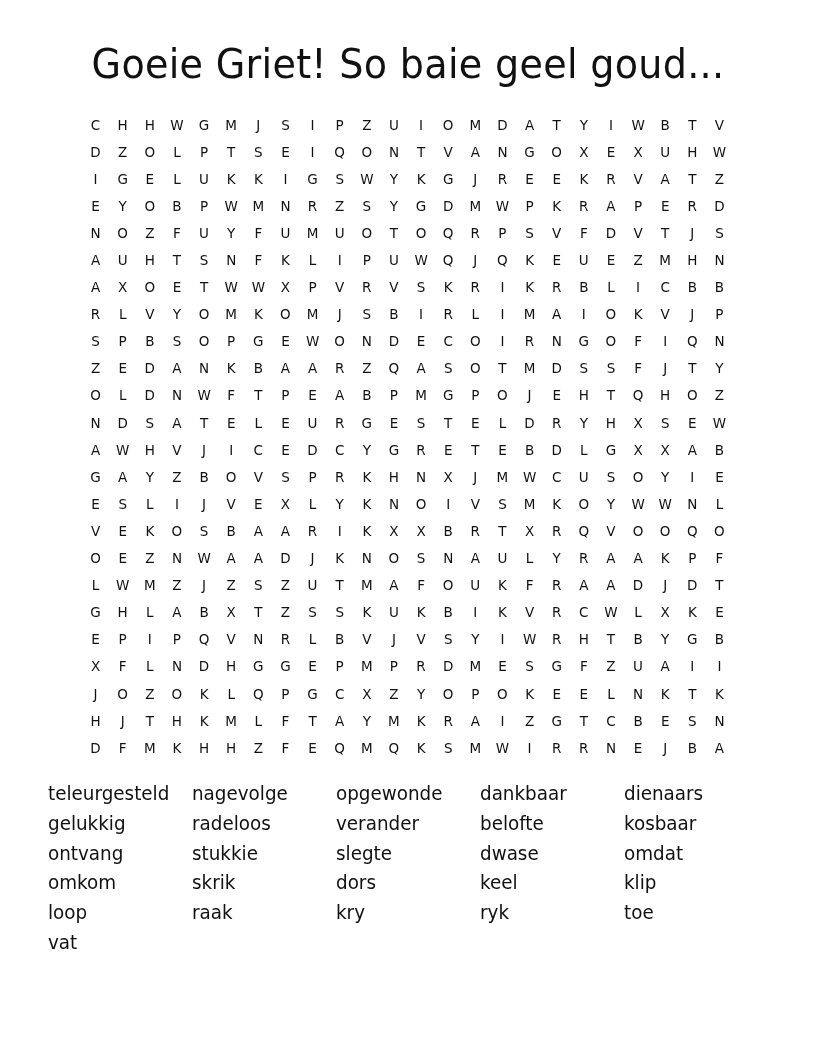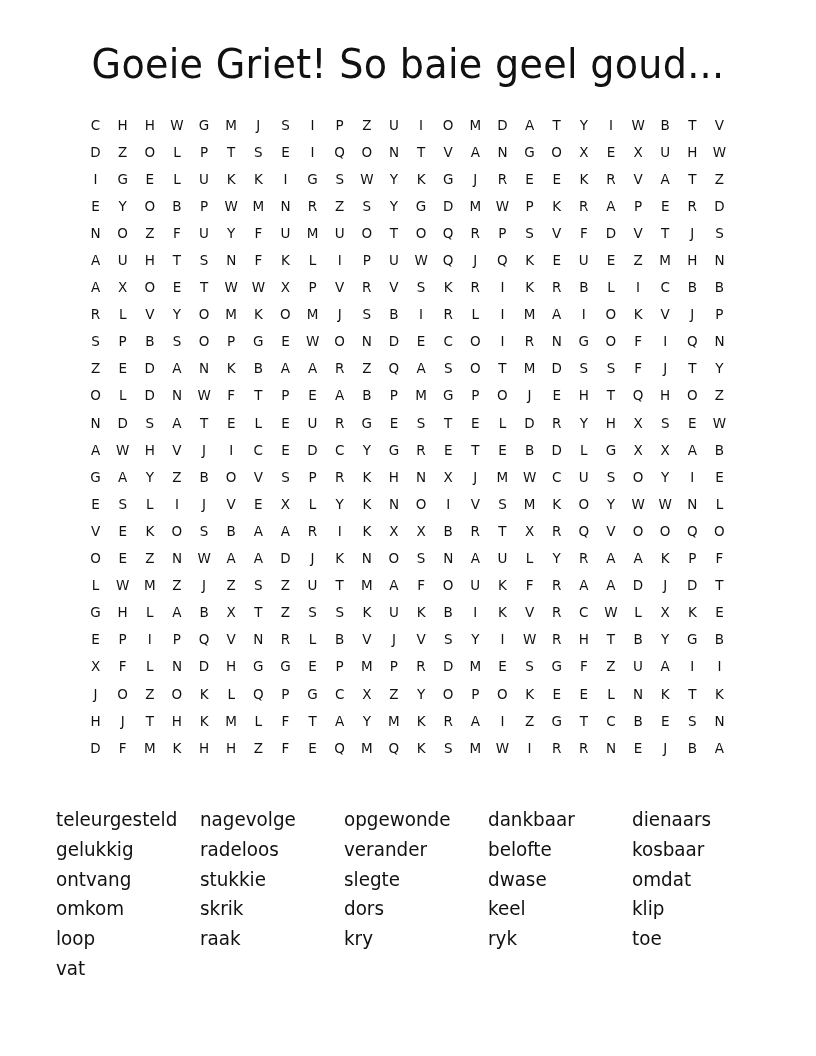--- a/index.html
+++ b/index.html
@@ -41,25 +41,24 @@
       display: flex;
       align-items: center;
       justify-content: center;
       font-family: "DejaVu Sans", sans-serif;
       font-size: 13.5px;
       color: #111111;
     }
     .wordlist {
       position: absolute;
       left: 48px;
-      top: 805px;
+      top: 779px;
       display: grid;
       grid-template-columns: repeat(5, 144px);
       grid-auto-rows: 29.8px;
-      margin-left: 8px;
     }
     .word {
       font-family: "DejaVu Sans", sans-serif;
       font-size: 19.5px;
       line-height: 29px;
       color: #111111;
       white-space: nowrap;
       transform: scaleX(0.94);
       transform-origin: left center;
     }

